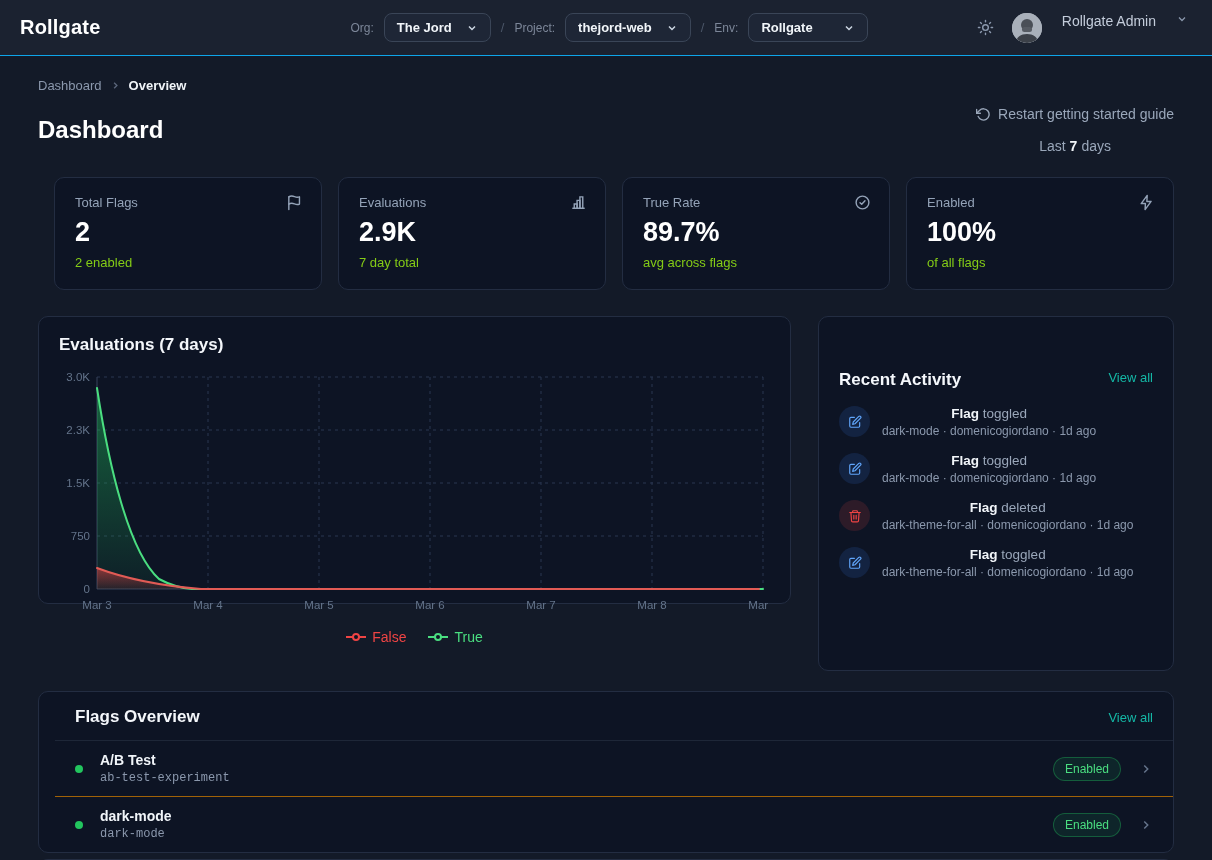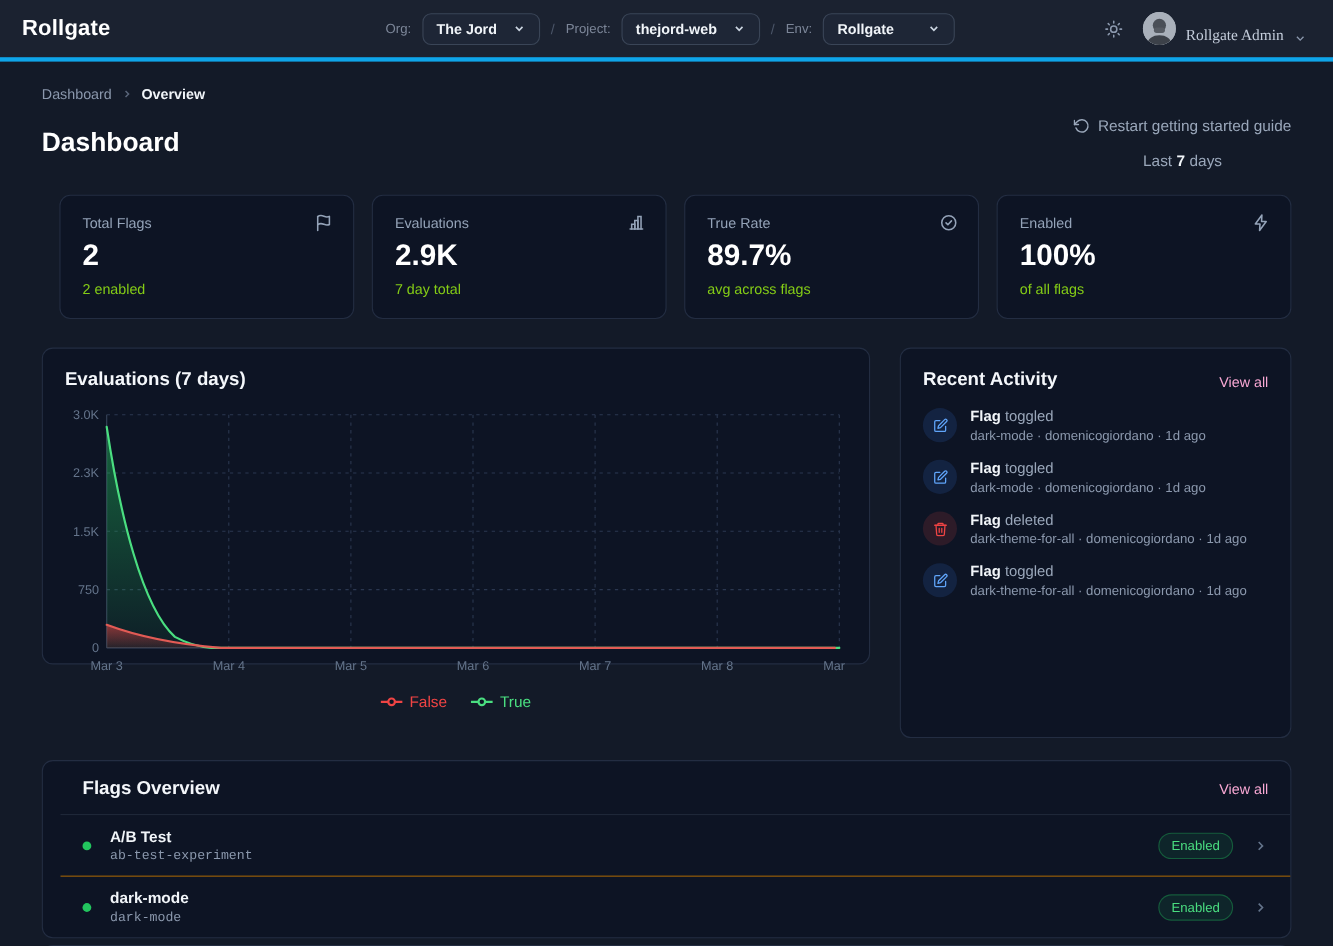--- a/index.html
+++ b/index.html
@@ -4,21 +4,21 @@
 <style>
   * { margin:0; padding:0; box-sizing:border-box; }
   html,body { width:1212px; height:860px; overflow:hidden; }
   body {
     background:#131a28;
     font-family:"Liberation Sans", sans-serif;
     color:#e8edf4;
   }
   
   .topnav {
-    height:56px; background:#1b2230; border-bottom:4px solid #0ea5e9;
+    height:56px; background:#1b2230; border-bottom:1px solid #0ea5e9;
     display:flex; align-items:center; padding:0 24px 0 20px;
   }
   .brand { font-size:20px; font-weight:700; color:#ffffff; letter-spacing:.2px; }
   .nav-center { display:flex; align-items:center; gap:10px; margin-left:250px; }
   .ctx-label { font-size:12px; color:#7c8698; }
   .ctx-select {
     display:flex; align-items:center; gap:14px;
     border:1px solid #3a4557; border-radius:8px; background:#1e2636;
     padding:6px 12px; cursor:pointer;
   }
@@ -56,23 +56,23 @@
   .chart-card { flex:1; height:288px; padding:18px 20px; }
   .card-title { font-size:17px; font-weight:700; color:#f4f7fb; }
   .chart-wrap { margin-top:12px; }
   .axis-text { font-size:11.5px; fill:#64748b; font-family:"Liberation Sans", sans-serif; }
   .legend { display:flex; justify-content:center; gap:22px; margin-top:10px; font-size:14px; }
   .legend-item { display:flex; align-items:center; gap:6px; cursor:pointer; }
   .legend-false { color:#ef4444; }
   .legend-true { color:#4ade80; }
   
   .activity-card { width:360px; height:355px; padding:18px 20px; }
-  .act-head { display:flex; align-items:flex-end; }
-  .view-all { margin-left:auto; font-size:13px; color:#f9a8d4; cursor:pointer; text-decoration:none; }
-  .act-list { margin-top:16px; display:flex; flex-direction:column; gap:15px; }
+  .act-head { display:flex; align-items:flex-start;margin-top:35px; }
+  .view-all { margin-left:auto; font-size:13px; color:#14b8a6; cursor:pointer; text-decoration:none; }
+  .act-list { margin-top:16px; display:flex; flex-direction:column; gap:15px;text-align:center; }
   .act-item { display:flex; gap:12px; align-items:flex-start; }
   .act-ico {
     width:31px; height:31px; border-radius:50%; flex:0 0 31px;
     display:flex; align-items:center; justify-content:center;
   }
   .act-ico.blue { background:rgba(59,130,246,.14); color:#60a5fa; }
   .act-ico.red  { background:rgba(239,68,68,.14); color:#ef4444; }
   .act-line1 { font-size:13.5px; color:#9aa7ba; }
   .act-line1 b { color:#f1f5f9; font-weight:700; }
   .act-line2 { margin-top:3px; font-size:12px; color:#8b98ad; }
@@ -127,21 +127,21 @@
     </div>
   </div>
 
   <div class="nav-right">
     <button class="icon-btn">
       <svg width="17" height="17" viewBox="0 0 24 24" fill="none" stroke="currentColor" stroke-width="2" stroke-linecap="round">
         <circle cx="12" cy="12" r="4"></circle>
         <path d="M12 2v2M12 20v2M4.9 4.9l1.4 1.4M17.7 17.7l1.4 1.4M2 12h2M20 12h2M4.9 19.1l1.4-1.4M17.7 6.3l1.4-1.4"></path>
       </svg>
     </button>
-    <div style="display:flex;align-items:flex-end;gap:9px;cursor:pointer;font-family:Liberation Serif, serif;">
+    <div style="display:flex;align-items:flex-start;gap:20px;cursor:pointer;">
       <div class="avatar">
         <svg width="30" height="30" viewBox="0 0 30 30">
           <rect width="30" height="30" fill="#a9b0ba"></rect>
           <circle cx="15" cy="12" r="6" fill="#4a4f57"></circle>
           <path d="M4 30c0-6 5-9 11-9s11 3 11 9z" fill="#3c4149"></path>
           <rect x="10" y="14" width="10" height="5" rx="2.5" fill="#565b63"></rect>
         </svg>
       </div>
       <span class="user-name">Rollgate Admin</span>
       <svg width="12" height="12" viewBox="0 0 24 24" fill="none" stroke="#8b98ad" stroke-width="2.5">

